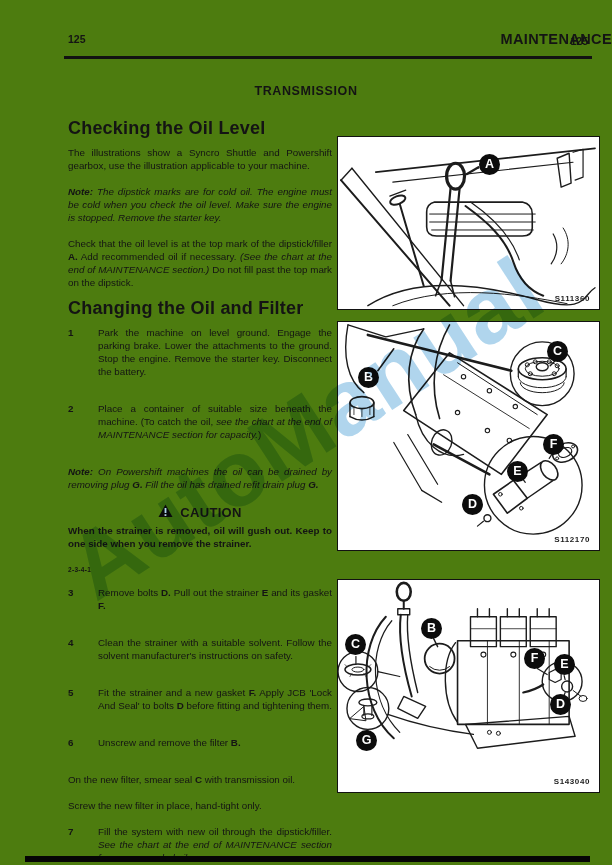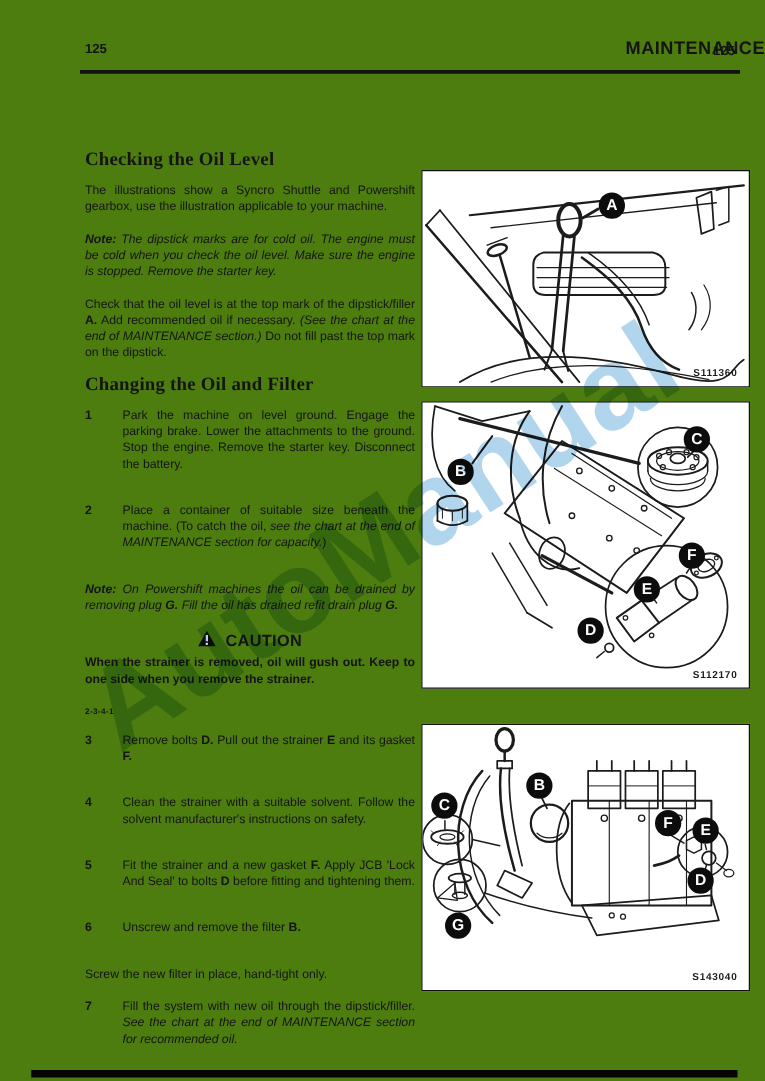--- a/index.html
+++ b/index.html
@@ -10,21 +10,21 @@
   .pageno-left{position:absolute;left:68px;top:33px;font-size:10.5px;font-weight:bold;}
   .pageno-right{position:absolute;right:24px;top:35px;font-size:10.5px;font-weight:bold;}
   .header-title{position:absolute;left:0;right:0;top:31px;text-align:right;
                 font-size:14.5px;font-weight:bold;letter-spacing:.4px;}
   .rule{position:absolute;left:64px;right:20px;top:56px;height:2.5px;background:#121212;}
   .section-title{position:absolute;left:0;right:0;top:84px;text-align:center;
                  font-size:12.5px;font-weight:bold;letter-spacing:.6px;}
 
   
   .col-left{position:absolute;left:68px;top:122px;width:264px;font-size:9.8px;line-height:13px;}
-  .col-left h3{font-size:15px;font-weight:bold;margin:0 0 11px 0;letter-spacing:.2px;font-family:Liberation Serif, serif;}
+  .col-left h3{font-size:18px;font-weight:bold;margin:0 0 11px 0;letter-spacing:.2px;}
   .col-left p{margin:0 0 13px 0;text-align:justify;}
   .r-n{font-style:normal;font-weight:normal;}
   .r-b{font-weight:bold;}
   .r-i{font-style:italic;}
   .r-bi{font-weight:bold;font-style:italic;}
   .heading2{margin-top:17px;}
   .step{display:flex;margin-bottom:11px;}
   .step-num{width:30px;flex:none;font-weight:bold;}
   .step-body{flex:1;text-align:justify;}
   .step-extra{margin:0 0 13px 30px;text-align:justify;}
@@ -59,20 +59,21 @@
 </style>
 </head>
 <body>
 
 <div class="page">
 
   <span class="pageno-left">125</span>
   <div class="header-title">MAINTENANCE</div>
   <span class="pageno-right">125</span>
   <div class="rule"></div>
+  <div class="section-title">TRANSMISSION</div>
 
   <div class="col-left">
     <h3>Checking the Oil Level</h3>
     <p>The illustrations show a Syncro Shuttle and Powershift gearbox, use the illustration applicable to your machine.</p>
     <p><span class="r-bi">Note:</span><span class="r-i"> The dipstick marks are for cold oil. The engine must be cold when you check the oil level. Make sure the engine is stopped. Remove the starter key.</span></p>
     <p><span class="r-n">Check that the oil level is at the top mark of the dipstick/filler </span><span class="r-b">A.</span><span class="r-n"> Add recommended oil if necessary. </span><span class="r-i">(See the chart at the end of MAINTENANCE section.)</span><span class="r-n"> Do not fill past the top mark on the dipstick.</span></p>
 
     <h3 class="heading2">Changing the Oil and Filter</h3>
 
     <div class="step">
@@ -110,20 +111,21 @@
       <p class="step-body"><span class="r-n">Clean the strainer with a suitable solvent. Follow the solvent manufacturer's instructions on safety.</span></p>
     </div>
     <div class="step">
       <span class="step-num">5</span>
       <p class="step-body"><span class="r-n">Fit the strainer and a new gasket </span><span class="r-b">F.</span><span class="r-n"> Apply JCB 'Lock And Seal' to bolts </span><span class="r-b">D</span><span class="r-n"> before fitting and tightening them.</span></p>
     </div>
     <div class="step">
       <span class="step-num">6</span>
       <p class="step-body"><span class="r-n">Unscrew and remove the filter </span><span class="r-b">B.</span></p>
     </div>
+    <p class="step-extra"><span class="r-n">On the new filter, smear seal </span><span class="r-b">C</span><span class="r-n"> with transmission oil.</span></p>
     <p class="step-extra"><span class="r-n">Screw the new filter in place, hand-tight only.</span></p>
     <div class="step">
       <span class="step-num">7</span>
       <p class="step-body"><span class="r-n">Fill the system with new oil through the dipstick/filler. </span><span class="r-i">See the chart at the end of MAINTENANCE section for recommended oil.</span></p>
     </div>
   </div>
 
   <div class="col-right">
 
     <div class="figure-box fig1">

